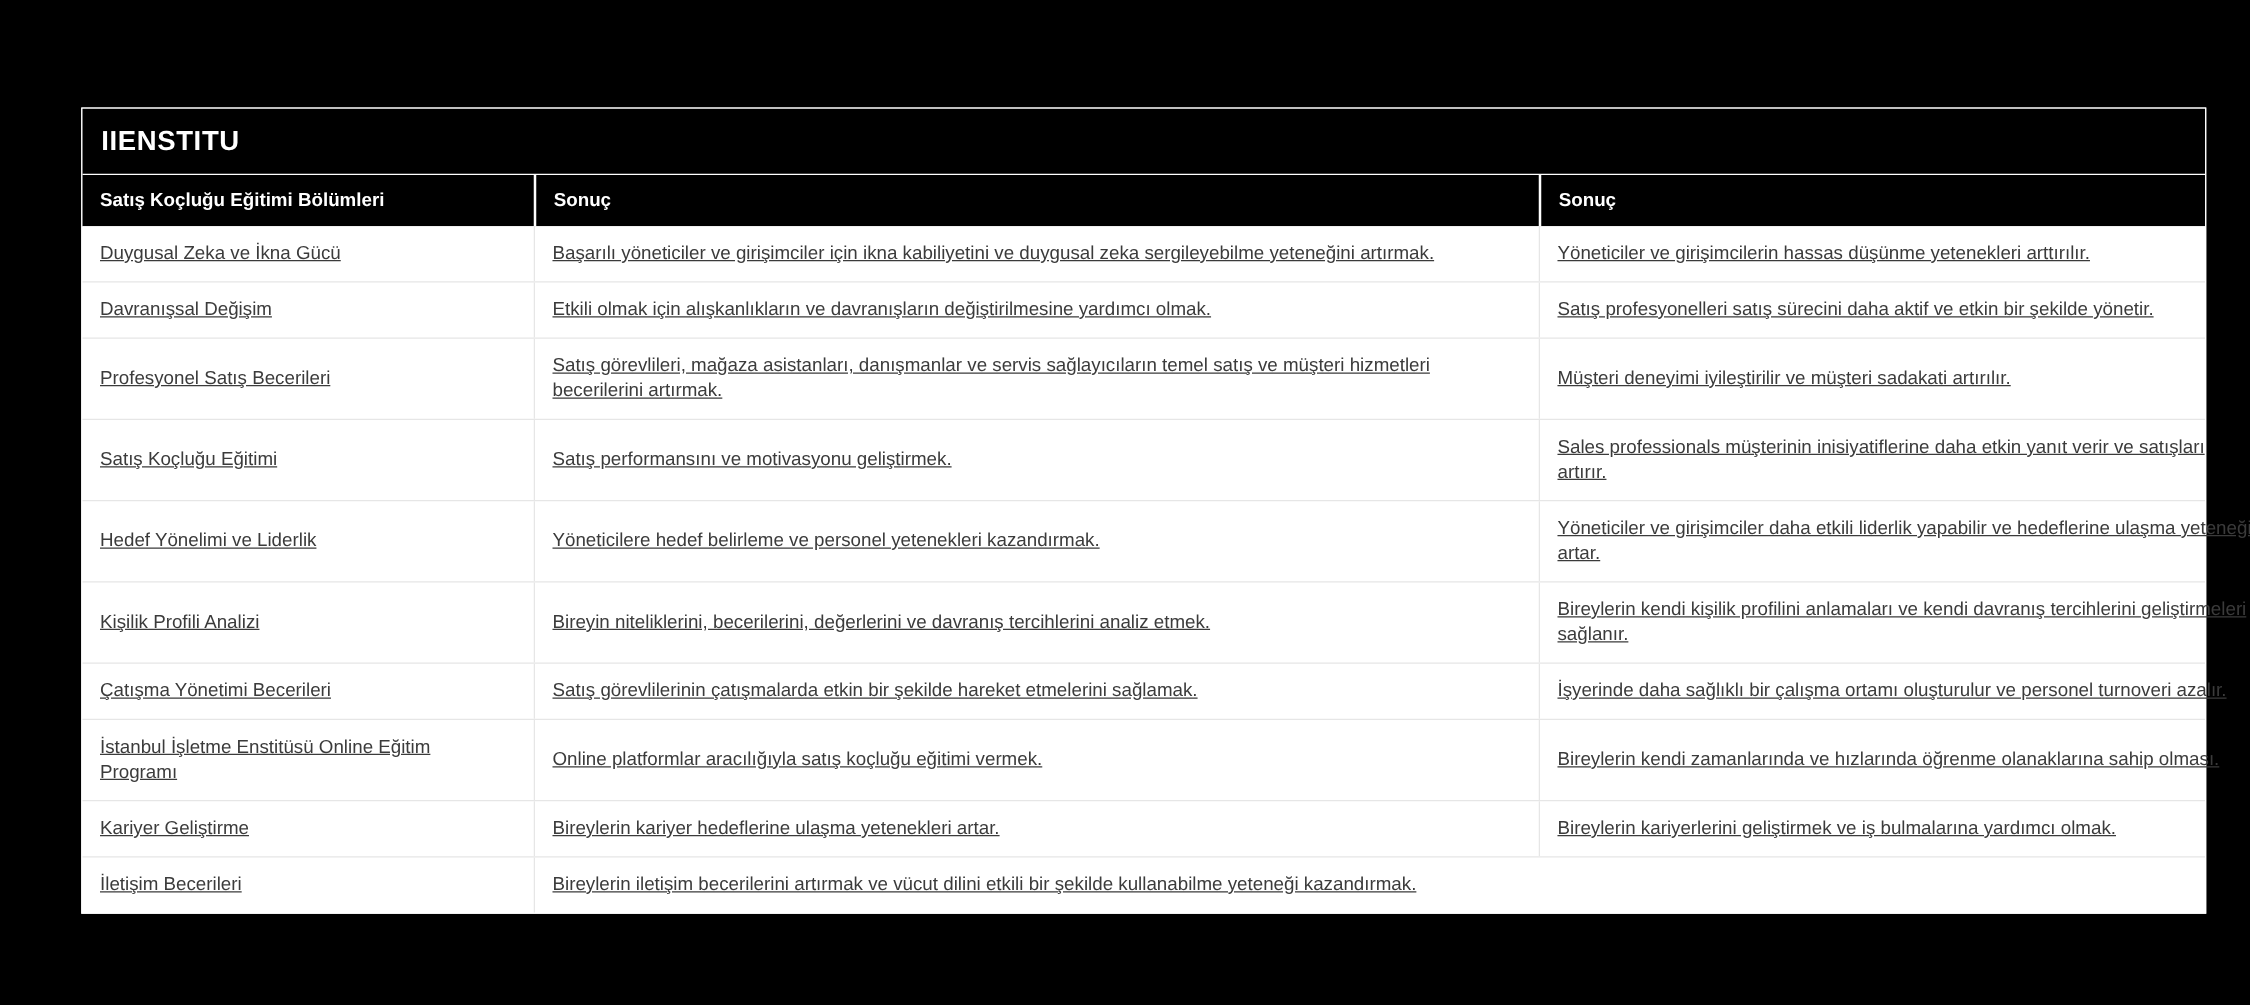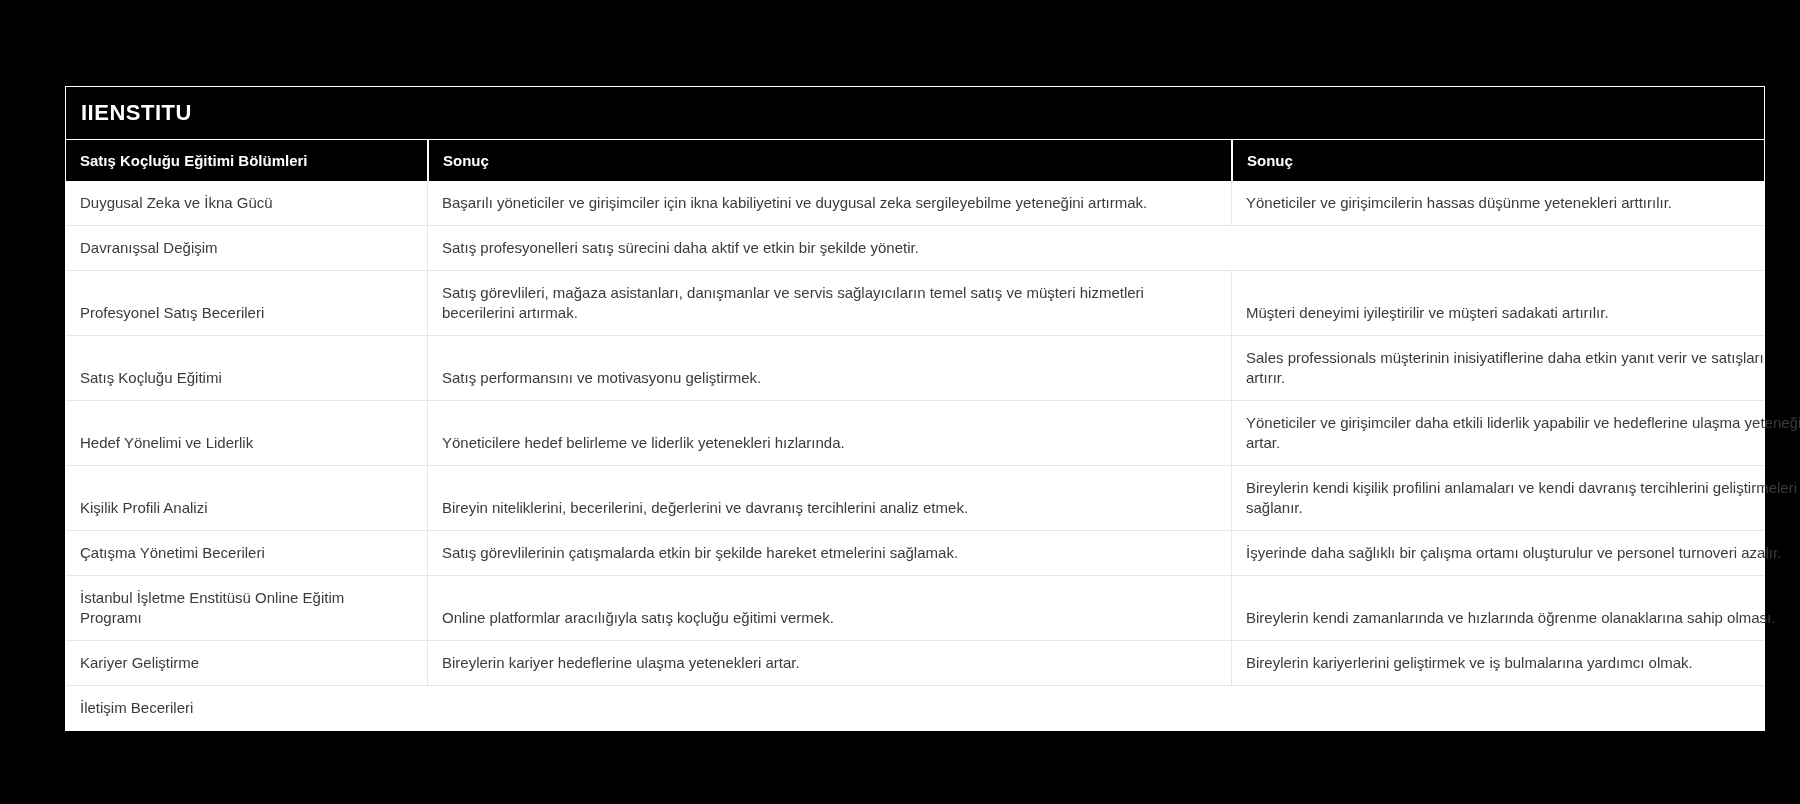--- a/index.html
+++ b/index.html
@@ -65,23 +65,24 @@
     background:var(--body-bg);
     color:var(--body-text);
   }
   .body-row + .body-row{
     border-top:1px solid var(--divider);
   }
   .body-row .cell{
     font-size:15px;
     line-height:20px;
     display:flex;
-    align-items:flex-end;
+    align-items:center;
     padding:12px 14px;
     min-height:44px;
+    text-decoration:underline;
   }
   .body-row .cell + .cell{
     border-left:1px solid var(--divider);
   }
 </style>
 </head>
 <body>
 
 <div class="table-frame">
   <div class="title-bar">
@@ -103,20 +104,23 @@
     <div class="cell">
       <span>Yöneticiler ve girişimcilerin hassas düşünme yetenekleri arttırılır.</span>
     </div>
   </div>
 
   <div class="grid body-row">
     <div class="cell">
       <span>Davranışsal Değişim</span>
     </div>
     <div class="cell">
+      <span>Etkili olmak için alışkanlıkların ve davranışların değiştirilmesine yardımcı olmak.</span>
+    </div>
+    <div class="cell">
       <span>Satış profesyonelleri satış sürecini daha aktif ve etkin bir şekilde yönetir.</span>
     </div>
   </div>
 
   <div class="grid body-row">
     <div class="cell">
       <span>Profesyonel Satış Becerileri</span>
     </div>
     <div class="cell">
       <span>Satış görevlileri, mağaza asistanları, danışmanlar ve servis sağlayıcıların temel satış ve müşteri hizmetleri becerilerini artırmak.</span>
@@ -136,21 +140,21 @@
     <div class="cell">
       <span>Sales professionals müşterinin inisiyatiflerine daha etkin yanıt verir ve satışları artırır.</span>
     </div>
   </div>
 
   <div class="grid body-row">
     <div class="cell">
       <span>Hedef Yönelimi ve Liderlik</span>
     </div>
     <div class="cell">
-      <span>Yöneticilere hedef belirleme ve liderlik yetenekleri hızlarında.</span>
+      <span>Yöneticilere hedef belirleme ve personel yetenekleri kazandırmak.</span>
     </div>
     <div class="cell">
       <span>Yöneticiler ve girişimciler daha etkili liderlik yapabilir ve hedeflerine ulaşma yeteneği artar.</span>
     </div>
   </div>
 
   <div class="grid body-row">
     <div class="cell">
       <span>Kişilik Profili Analizi</span>
     </div>
@@ -194,16 +198,19 @@
       <span>Bireylerin kariyer hedeflerine ulaşma yetenekleri artar.</span>
     </div>
     <div class="cell">
       <span>Bireylerin kariyerlerini geliştirmek ve iş bulmalarına yardımcı olmak.</span>
     </div>
   </div>
 
   <div class="grid body-row">
     <div class="cell">
       <span>İletişim Becerileri</span>
+    </div>
+    <div class="cell">
+      <span>Bireylerin iletişim becerilerini artırmak ve vücut dilini etkili bir şekilde kullanabilme yeteneği kazandırmak.</span>
     </div>
   </div>
 </div>
 </div>
 
 </body></html>

